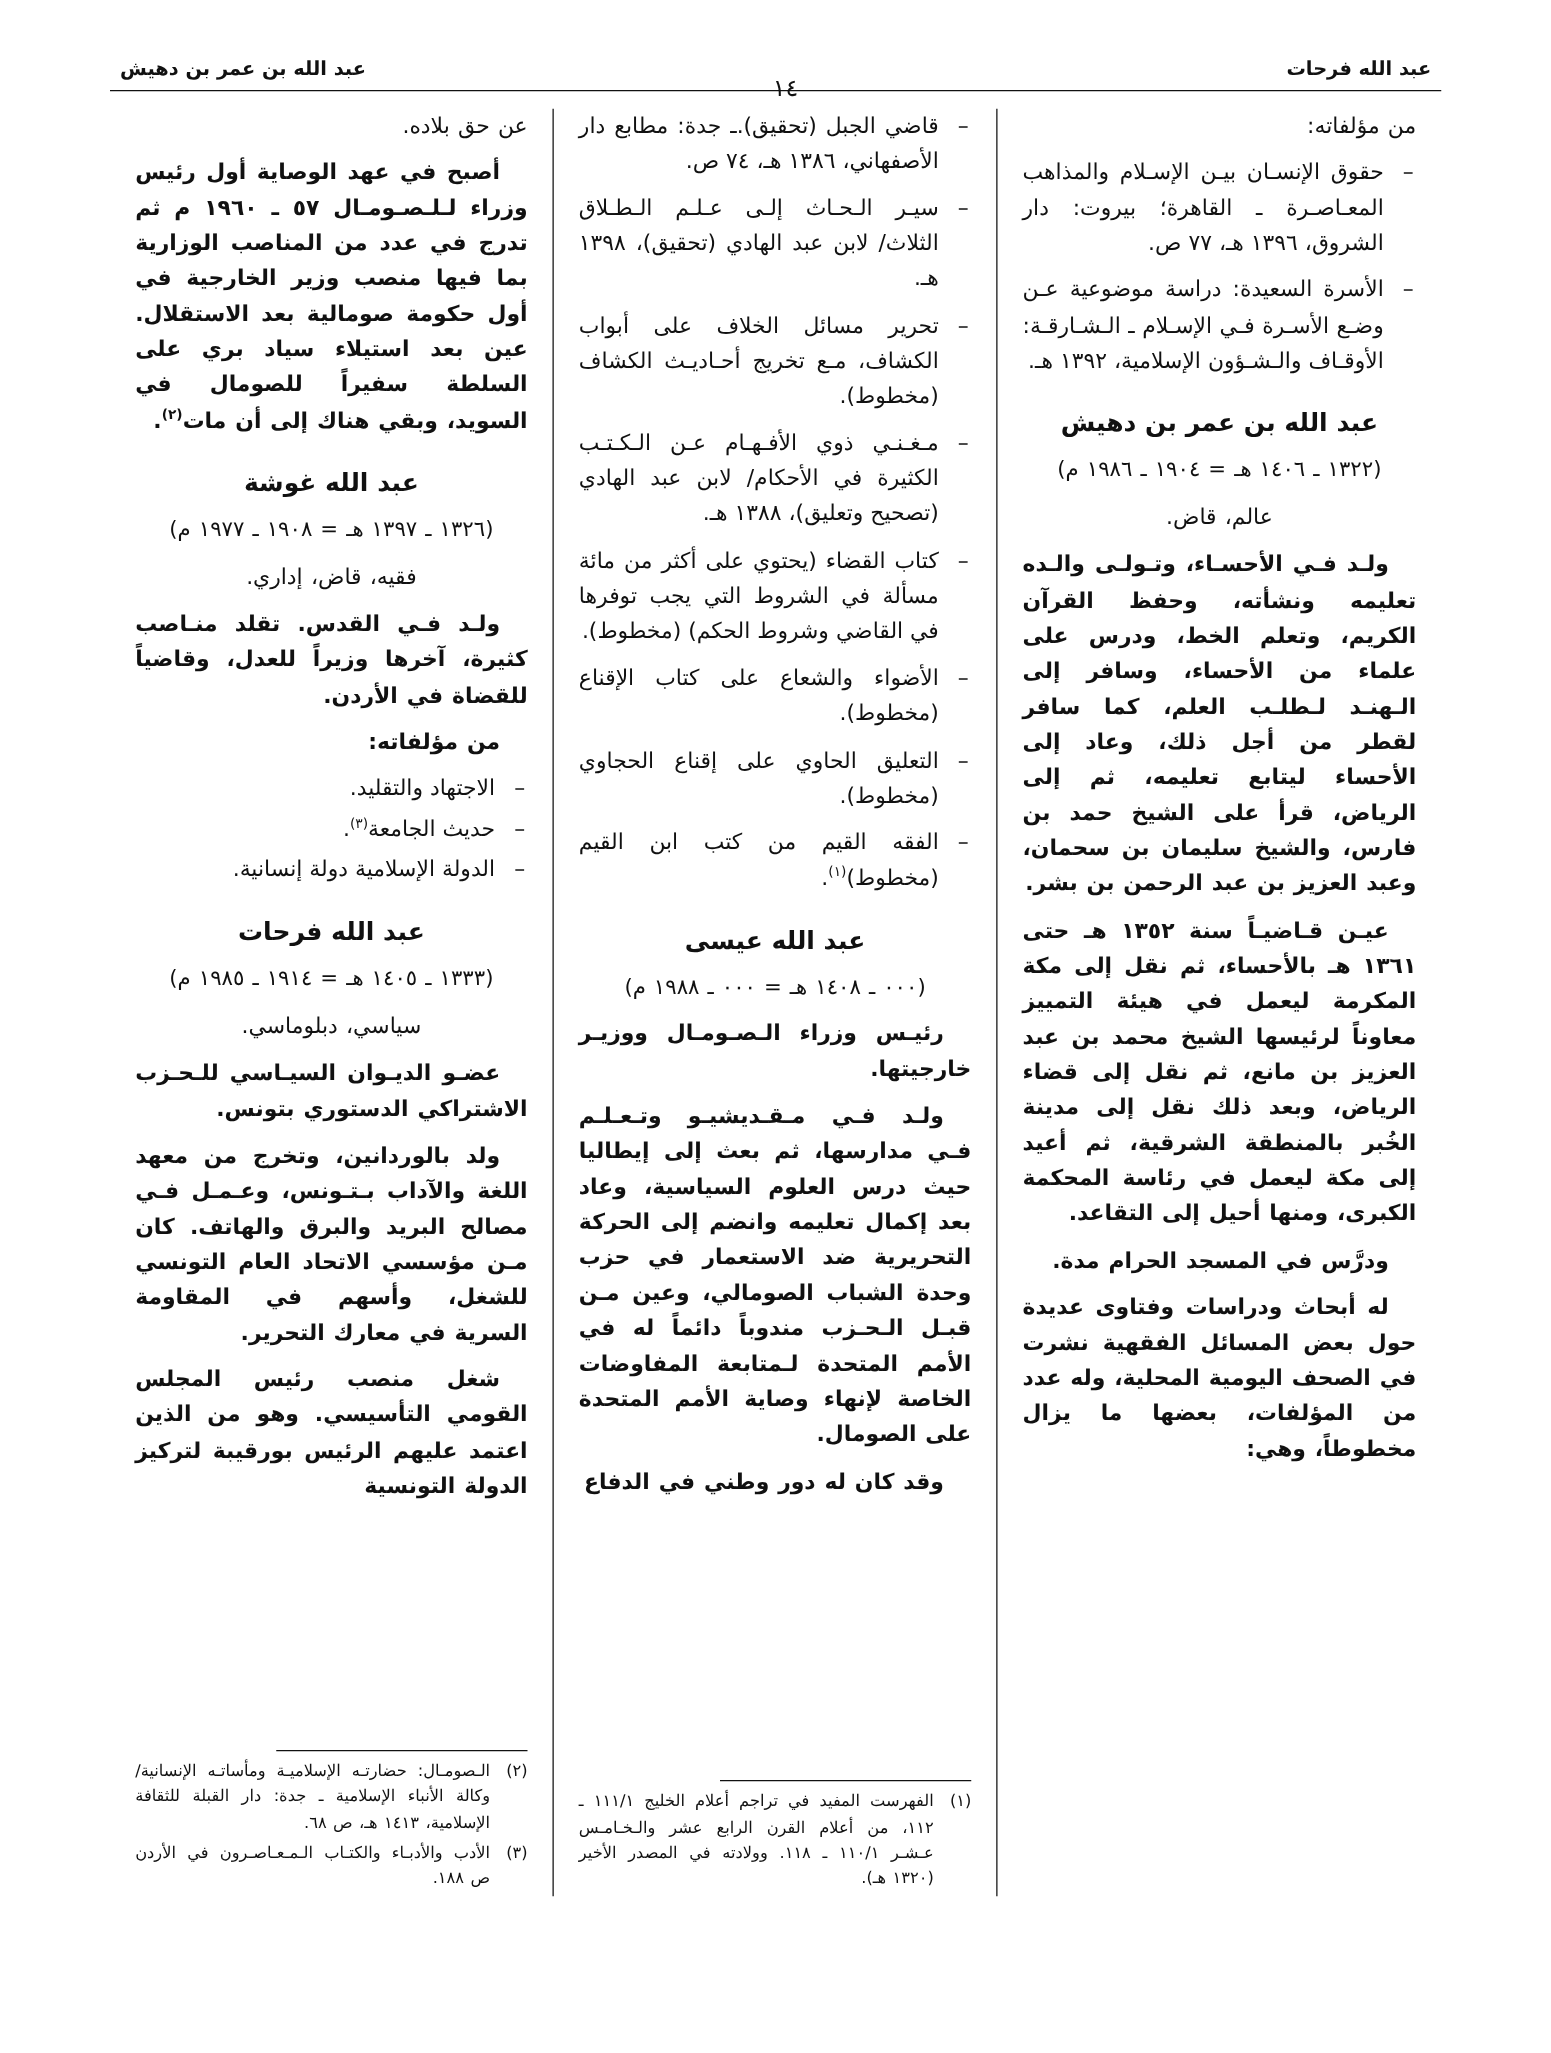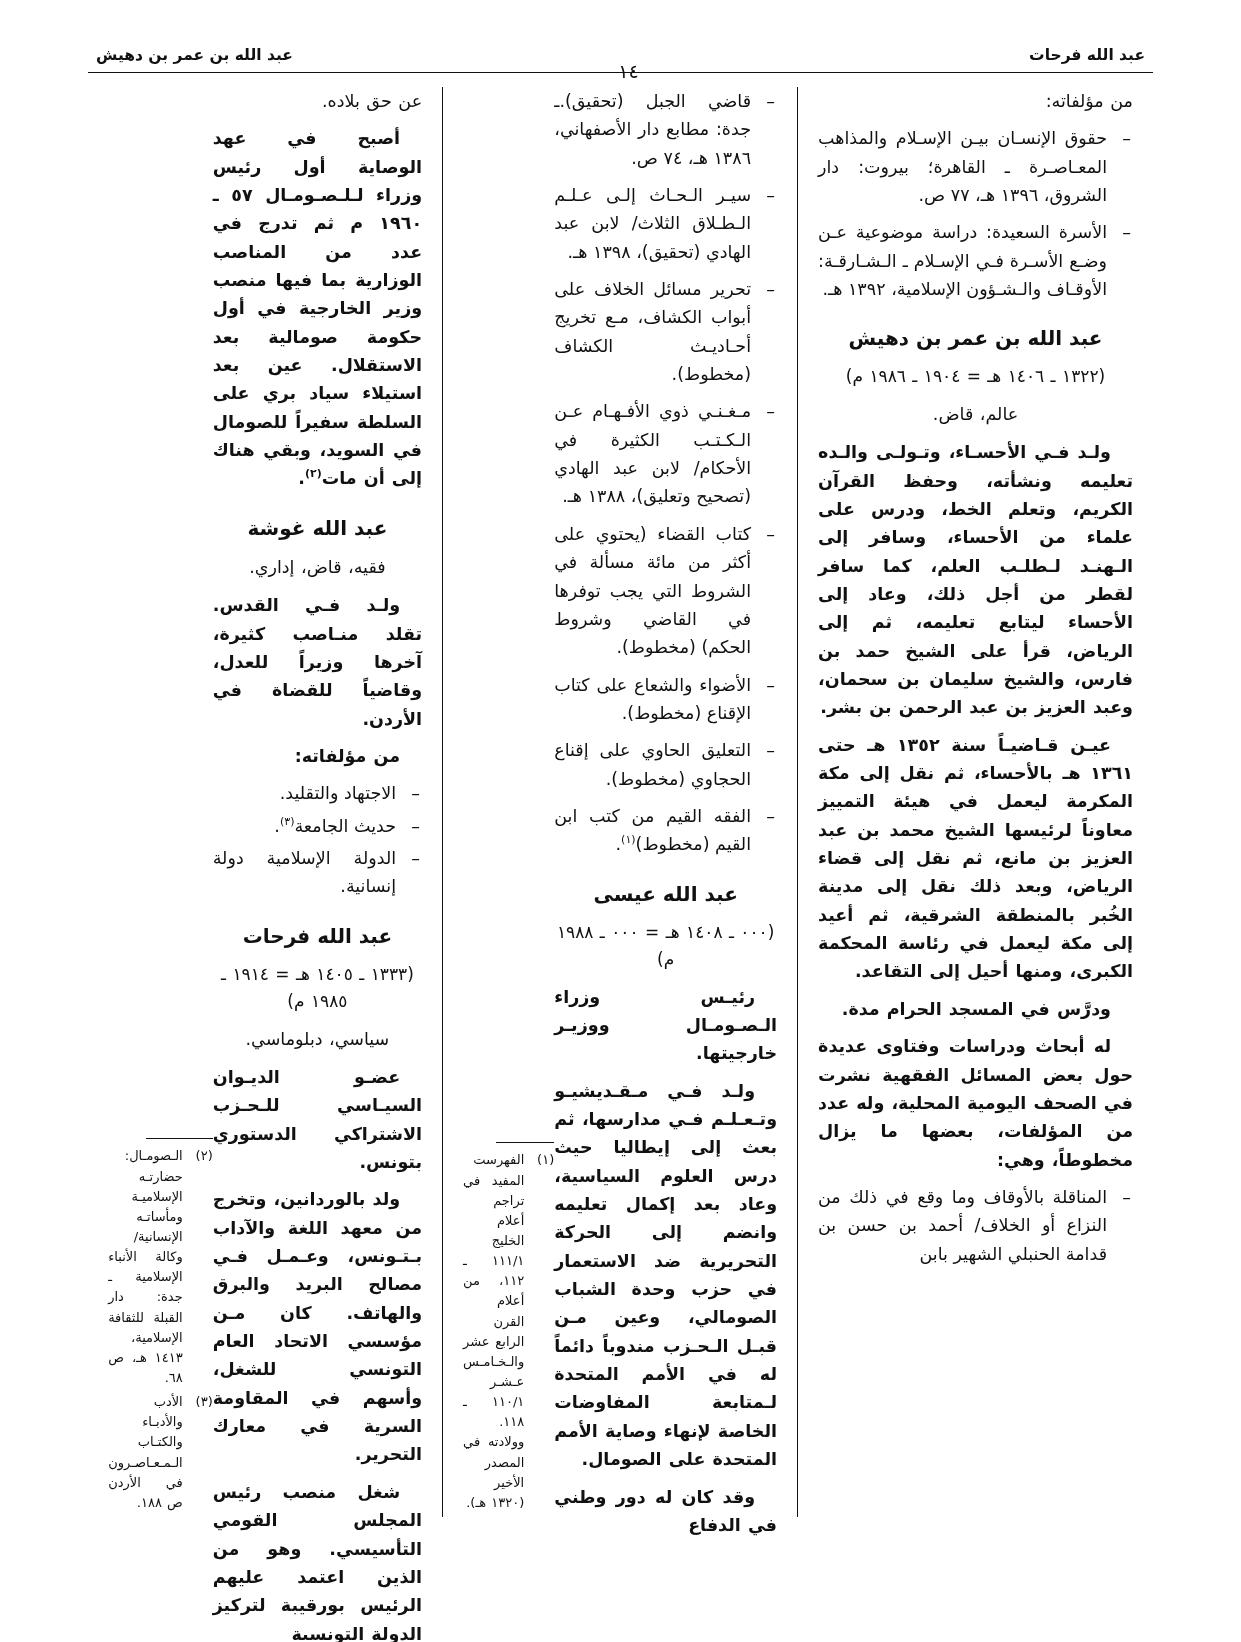--- a/index.html
+++ b/index.html
@@ -53,21 +53,21 @@
     flex-direction: row;
     gap: 0;
     height: 1430px;
   }
   .col {
     width: 33.33%;
     box-sizing: border-box;
     padding: 0 20px;
     position: relative;
     display: flex;
-    flex-direction: row;
+    flex-direction: column;
   }
   .col + .col {
     border-right: 1.2px solid #111;
   }
   .col-body {
     flex: 1 1 auto;
   }
   p {
     margin: 0 0 9px 0;
     font-size: 17.5px;
@@ -175,23 +175,20 @@
 
         <h2 class="entry-title">عبد الله بن عمر بن دهيش</h2>
         <p class="dates">(١٣٢٢ ـ ١٤٠٦ هـ = ١٩٠٤ ـ ١٩٨٦ م)</p>
         <p class="role">عالم، قاض.</p>
 
         <p class="ind">ولـد فـي الأحسـاء، وتـولـى والـده تعليمه ونشأته، وحفظ القرآن الكريم، وتعلم الخط، ودرس على علماء من الأحساء، وسافر إلى الـهنـد لـطلـب العلم، كما سافر لقطر من أجل ذلك، وعاد إلى الأحساء ليتابع تعليمه، ثم إلى الرياض، قرأ على الشيخ حمد بن فارس، والشيخ سليمان بن سحمان، وعبد العزيز بن عبد الرحمن بن بشر.</p>
         <p class="ind">عيـن قـاضيـاً سنة ١٣٥٢ هـ حتى ١٣٦١ هـ بالأحساء، ثم نقل إلى مكة المكرمة ليعمل في هيئة التمييز معاوناً لرئيسها الشيخ محمد بن عبد العزيز بن مانع، ثم نقل إلى قضاء الرياض، وبعد ذلك نقل إلى مدينة الخُبر بالمنطقة الشرقية، ثم أعيد إلى مكة ليعمل في رئاسة المحكمة الكبرى، ومنها أحيل إلى التقاعد.</p>
         <p class="ind">ودرَّس في المسجد الحرام مدة.</p>
         <p class="ind">له أبحاث ودراسات وفتاوى عديدة حول بعض المسائل الفقهية نشرت في الصحف اليومية المحلية، وله عدد من المؤلفات، بعضها ما يزال مخطوطاً، وهي:</p>
 
-        <ul class="dashlist">
-          <li>المناقلة بالأوقاف وما وقع في ذلك من النزاع أو الخلاف/ أحمد بن حسن بن قدامة الحنبلي الشهير بابن</li>
-        </ul>
       </div>
     </div>
 
     <div class="col">
       <div class="col-body">
         <ul class="dashlist">
           <li>قاضي الجبل (تحقيق).ـ جدة: مطابع دار الأصفهاني، ١٣٨٦ هـ، ٧٤ ص.</li>
           <li>سيـر الـحـاث إلـى عـلـم الـطـلاق الثلاث/ لابن عبد الهادي (تحقيق)، ١٣٩٨ هـ.</li>
           <li>تحرير مسائل الخلاف على أبواب الكشاف، مـع تخريج أحـاديـث الكشاف (مخطوط).</li>
           <li>مـغـنـي ذوي الأفـهـام عـن الـكـتـب الكثيرة في الأحكام/ لابن عبد الهادي (تصحيح وتعليق)، ١٣٨٨ هـ.</li>
@@ -217,20 +214,21 @@
         </p>
       </div>
     </div>
 
     <div class="col">
       <div class="col-body">
         <p>عن حق بلاده.</p>
         <p class="ind">أصبح في عهد الوصاية أول رئيس وزراء لـلـصـومـال ٥٧ ـ ١٩٦٠ م ثم تدرج في عدد من المناصب الوزارية بما فيها منصب وزير الخارجية في أول حكومة صومالية بعد الاستقلال. عين بعد استيلاء سياد بري على السلطة سفيراً للصومال في السويد، وبقي هناك إلى أن مات<sup>(٢)</sup>.</p>
 
         <h2 class="entry-title">عبد الله غوشة</h2>
+        <p class="dates">(١٣٢٦ ـ ١٣٩٧ هـ = ١٩٠٨ ـ ١٩٧٧ م)</p>
         <p class="role">فقيه، قاض، إداري.</p>
         <p class="ind">ولـد فـي القدس. تقلد منـاصب كثيرة، آخرها وزيراً للعدل، وقاضياً للقضاة في الأردن.</p>
         <p class="ind">من مؤلفاته:</p>
 
         <ul class="dashlist tight">
           <li>الاجتهاد والتقليد.</li>
           <li>حديث الجامعة<sup>(٣)</sup>.</li>
           <li>الدولة الإسلامية دولة إنسانية.</li>
         </ul>
 

